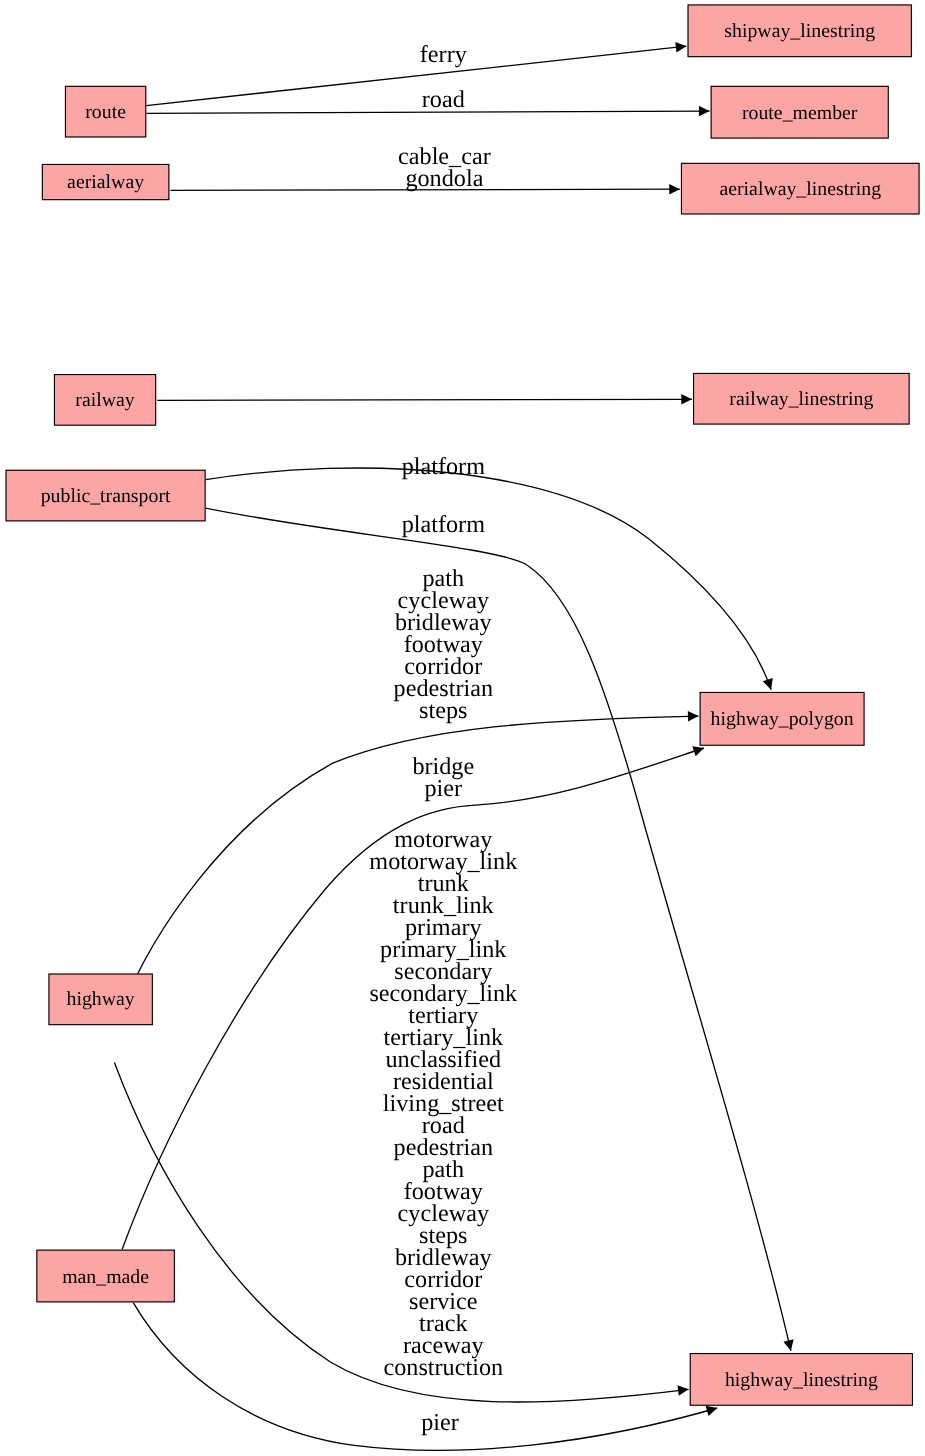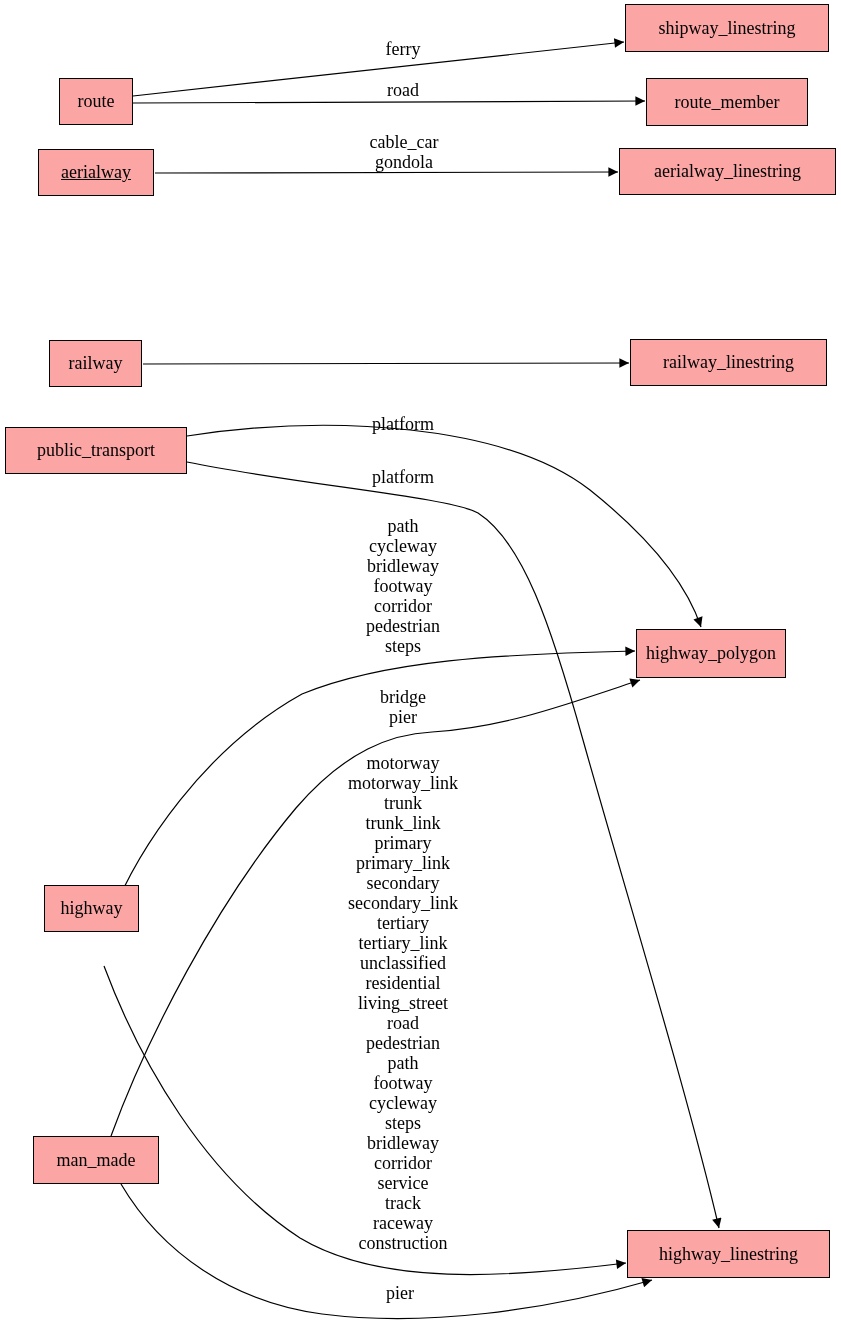--- a/index.html
+++ b/index.html
@@ -10,21 +10,21 @@
   }
   svg.edge-layer { position:absolute; left:0; top:0; width:841px; height:1324px; }
   .node {
     position:absolute; box-sizing:border-box;
     border:1px solid #000; background:#fca5a5;
     display:flex; align-items:center; justify-content:center;
     font-size:18px; white-space:nowrap;
   }
   .elabel {
     position:absolute; transform:translate(-50%,-50%);
-    text-align:center; font-size:18px; line-height:20px;
+    text-align:center; font-size:22px; line-height:20px;
     white-space:pre-line;
   }
   path.edge { fill:none; stroke:#000; stroke-width:1.2px; }
 </style>
 </head>
 <body>
 
 <div class="canvas">
 
   <svg class="edge-layer" viewBox="0 0 841 1324">
@@ -39,21 +39,21 @@
     <path class="edge" d="M 143 364 L 629 363" marker-end="url(#arrow)"></path>
     <path class="edge" d="M 187 436 C 330 414, 505 424, 590 490 C 655 542, 688 588, 701 627" marker-end="url(#arrow)"></path>
     <path class="edge" d="M 187 462 C 300 485, 450 497, 478 513 C 523 542, 551 625, 583 740 C 628 900, 688 1095, 719 1228" marker-end="url(#arrow)"></path>
     <path class="edge" d="M 110 919 C 138 848, 205 748, 302 694 C 385 660, 500 654, 635 651" marker-end="url(#arrow)"></path>
     <path class="edge" d="M 111 1136 C 146 1040, 216 903, 296 808 C 346 750, 392 734, 432 732 C 505 727, 562 706, 640 680" marker-end="url(#arrow)"></path>
     <path class="edge" d="M 104 966 C 140 1062, 205 1176, 300 1238 C 380 1286, 505 1278, 626 1263" marker-end="url(#arrow)"></path>
     <path class="edge" d="M 121 1184 C 161 1252, 232 1302, 322 1314 C 424 1327, 545 1311, 652 1280" marker-end="url(#arrow)"></path>
   </svg>
 
   <div class="node" style="left:59px; top:78px; width:74px; height:47px;">route</div>
-  <div class="node" style="left:38px; top:149px; width:116px; height:47px;text-decoration:underline;">aerialway</div>
+  <div class="node" style="left:38px; top:149px; width:116px; height:33px;">aerialway</div>
   <div class="node" style="left:49px; top:340px; width:93px; height:47px;">railway</div>
   <div class="node" style="left:5px; top:427px; width:182px; height:47px;">public_transport</div>
   <div class="node" style="left:44px; top:885px; width:95px; height:47px;">highway</div>
   <div class="node" style="left:33px; top:1136px; width:126px; height:48px;">man_made</div>
 
   <div class="node" style="left:625px; top:4px; width:204px; height:48px;">shipway_linestring</div>
   <div class="node" style="left:646px; top:78px; width:162px; height:48px;">route_member</div>
   <div class="node" style="left:619px; top:148px; width:217px; height:47px;">aerialway_linestring</div>
   <div class="node" style="left:630px; top:339px; width:197px; height:47px;">railway_linestring</div>
   <div class="node" style="left:636px; top:629px; width:150px; height:49px;">highway_polygon</div>

